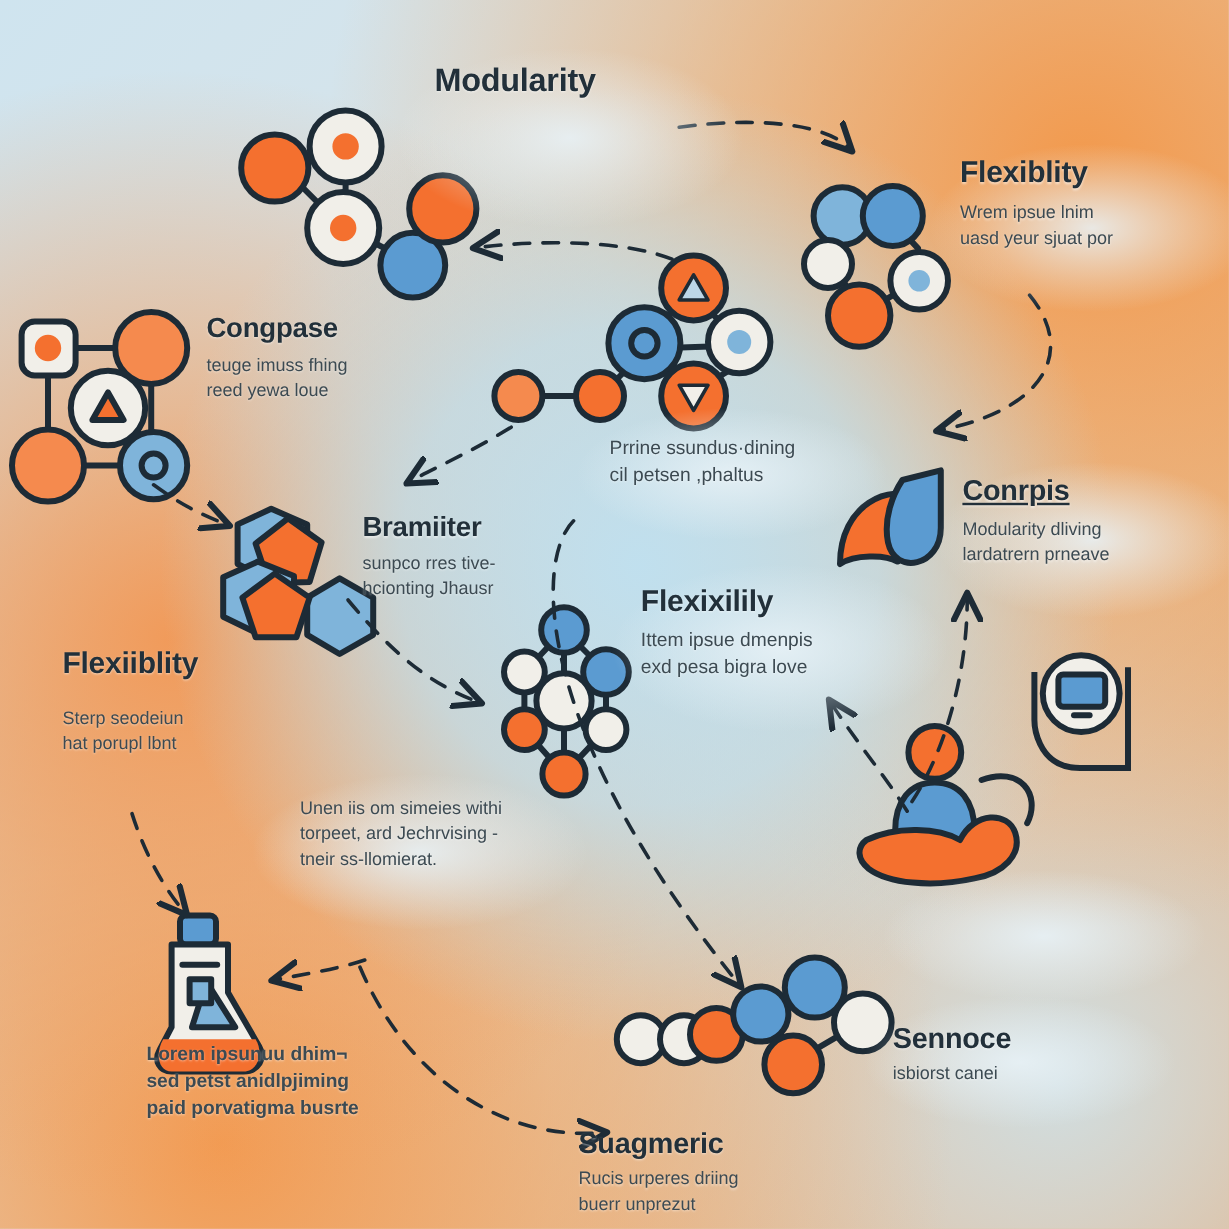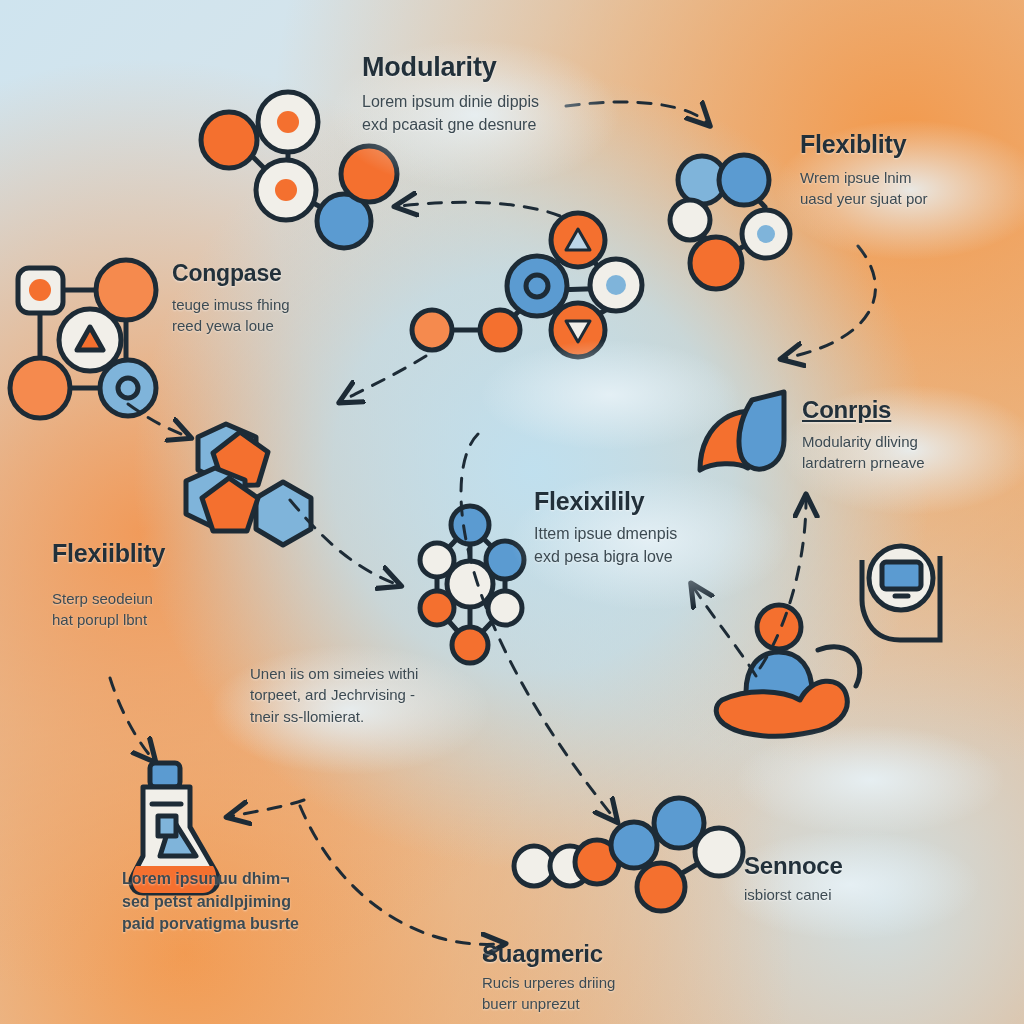--- a/index.html
+++ b/index.html
@@ -223,51 +223,60 @@
     <path class="arr" d="M478 434 C444 468 448 612 614 818"></path>
     <path class="arr" d="M756 676 C740 650 712 616 694 588"></path>
     <path class="arr" d="M760 668 C790 622 806 556 806 500"></path>
     <path class="arr" d="M110 678 C122 716 140 744 152 758"></path>
     <path class="arr" d="M304 800 C280 808 252 812 232 816"></path>
     <path class="arr" d="M300 806 C340 900 420 950 500 944"></path>
   </svg>
 
   <div class="txt" style="left:362px;top:52px;">
     <div class="title" style="font-size:27px;">Modularity</div>
-    <div class="body" style="font-size:16px;margin-top:8px;">
-      <div>Lorem ipsum dinie dippis</div>
-      <div>exd pcaasit gne desnure</div>
-    </div>
   </div>
 
   <div class="txt" style="left:800px;top:130px;">
     <div class="title" style="font-size:25px;">Flexiblity</div>
     <div class="body" style="font-size:15px;margin-top:8px;">
       <div>Wrem ipsue lnim</div>
       <div>uasd yeur sjuat por</div>
     </div>
   </div>
 
   <div class="txt" style="left:172px;top:260px;">
     <div class="title" style="font-size:23px;">Congpase</div>
     <div class="body" style="font-size:15px;margin-top:7px;">
       <div>teuge imuss fhing</div>
       <div>reed yewa loue</div>
     </div>
   </div>
 
+  <div class="txt" style="left:508px;top:363px;">
+    <div class="body" style="font-size:16px;">
+      <div>Prrine ssundus·dining</div>
+      <div>cil petsen ,phaltus</div>
+    </div>
+  </div>
 
   <div class="txt" style="left:802px;top:396px;">
     <div class="title" style="font-size:24px;text-decoration:underline;">Conrpis</div>
     <div class="body" style="font-size:15px;margin-top:7px;">
       <div>Modularity dliving</div>
       <div>lardatrern prneave</div>
     </div>
   </div>
 
+  <div class="txt" style="left:302px;top:426px;">
+    <div class="title" style="font-size:23px;">Bramiiter</div>
+    <div class="body" style="font-size:15px;margin-top:6px;">
+      <div>sunpco rres tive-</div>
+      <div>hcionting Jhausr</div>
+    </div>
+  </div>
 
   <div class="txt" style="left:534px;top:487px;">
     <div class="title" style="font-size:25px;">Flexixilily</div>
     <div class="body" style="font-size:16px;margin-top:7px;">
       <div>Ittem ipsue dmenpis</div>
       <div>exd pesa bigra love</div>
     </div>
   </div>
 
   <div class="txt" style="left:52px;top:539px;">

